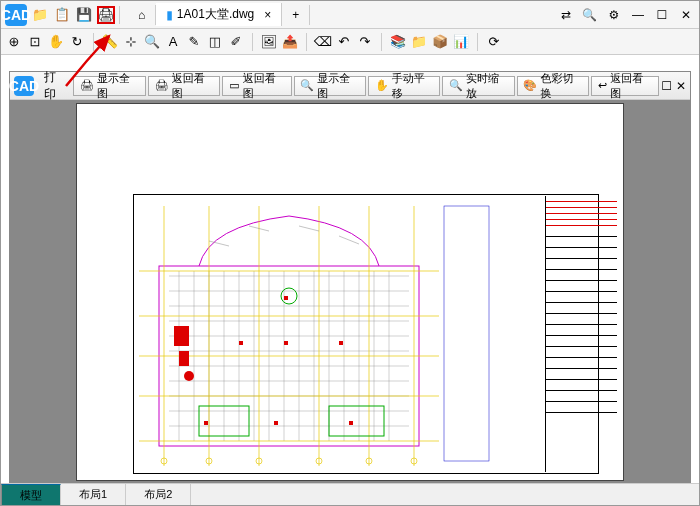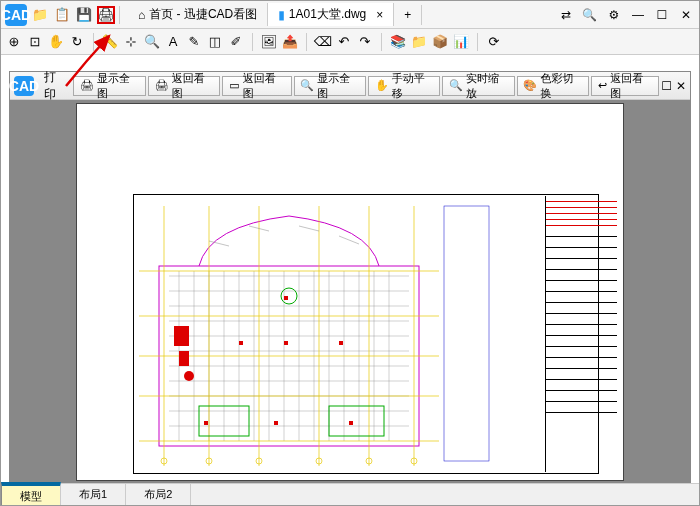--- a/index.html
+++ b/index.html
@@ -30,40 +30,39 @@
 .panel-close { margin-left: auto; display: flex; gap: 4px; }
 .canvas-area { height: 384px; background: #888; display: flex; align-items: center; justify-content: center; position: relative; }
 .paper { width: 548px; height: 378px; background: #fff; border: 1px solid #444; position: relative; overflow: hidden; }
 .drawing-frame { position: absolute; left: 56px; top: 90px; width: 466px; height: 280px; border: 1px solid #000; }
 .floorplan { position: absolute; left: 62px; top: 92px; width: 380px; height: 276px; }
 .titleblock { position: absolute; right: 6px; top: 92px; width: 72px; height: 276px; border-left: 1px solid #000; }
 .tb-row { border-bottom: 1px solid #000; height: 11px; }
 .tb-row.red { border-color: #d00; height: 6px; }
 .bottom-tabs { position: absolute; bottom: 0; left: 0; right: 0; height: 22px; background: #f0f0f0; display: flex; align-items: center; border-top: 1px solid #ccc; }
 .btab { padding: 3px 18px; border-right: 1px solid #ccc; cursor: pointer; font-size: 11px; }
-.btab.active { background: #fef9c3; border-top: 4px solid #0369a1; border-left: 1px solid #888; }
+.btab.active { background: #0f766e; border-top: 1px solid #0369a1; border-left: 1px solid #888; }
 .status { margin-left: auto; padding-right: 8px; font-size: 11px; }
 .status a { color: #0066cc; }
 </style>
 </head>
 <body>
 
 <div class="titlebar">
   <div class="logo">CAD</div>
   <div class="tb-icons">
     <div class="tb-icon">📁</div>
     <div class="tb-icon">📋</div>
     <div class="tb-icon">💾</div>
     <div class="tb-icon highlighted">🖨</div>
   </div>
   <div class="divider"></div>
   <div class="tabs">
     <div class="tab">
       <span>⌂</span>
-      <span>首页 - 迅捷CAD看图</span>
     </div>
     <div class="tab active">
       <span style="color:#2196f3">▮</span>
       <span>1A01大堂.dwg</span>
       <span style="margin-left:6px">×</span>
     </div>
     <div class="tab">+</div>
   </div>
   <div class="win-controls">
     <div class="win-btn">⇄</div>

